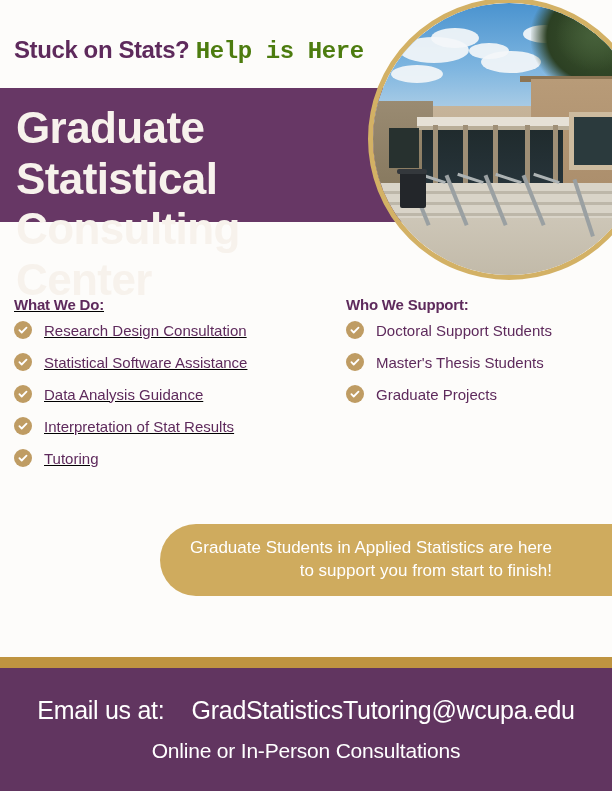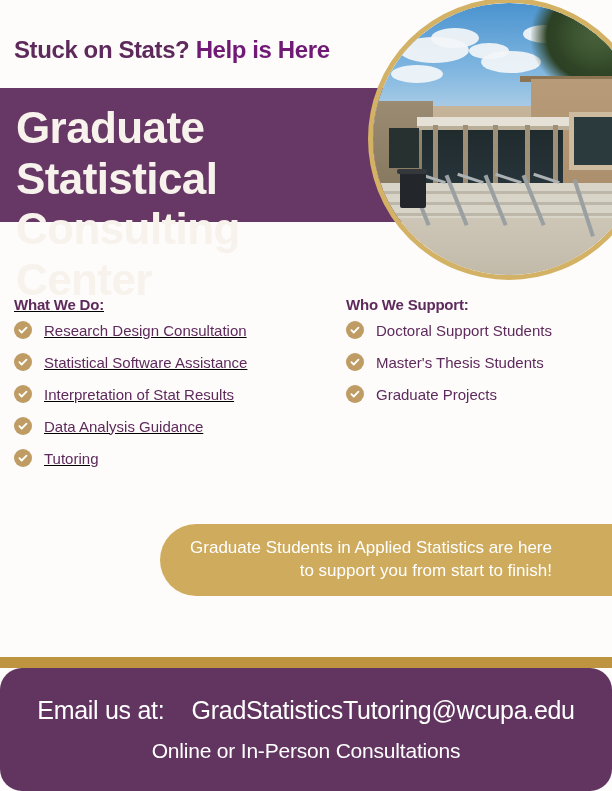--- a/index.html
+++ b/index.html
@@ -27,21 +27,21 @@
     position: absolute;
     left: 14px;
     top: 36px;
     font-size: 24px;
     font-weight: bold;
     letter-spacing: -0.4px;
     white-space: nowrap;
     z-index: 6;
   }
   .eyebrow .part-a { color: #5e2a5c; text-align: right; }
-  .eyebrow .part-b { color: #701a75; }
+  .eyebrow .part-b { color: #4d7c0f; font-family: Liberation Mono, monospace; }
 
   
   .title-band {
     position: absolute;
     left: 0;
     top: 88px;
     width: 420px;
     height: 134px;
     background: #673765;
     z-index: 2;
@@ -306,21 +306,20 @@
     left: 0; right: 0;
     top: 668px;
     height: 123px;
     background: #613560;
     z-index: 5;
     display: flex;
     flex-direction: column;
     align-items: center;
     justify-content: center;
     gap: 14px;
-    border-radius: 22px;
   }
   .footer-line1 {
     color: #ffffff;
     font-size: 25px;
     white-space: nowrap;
     letter-spacing: -0.3px;
   }
   .footer-line2 {
     color: #ffffff;
     font-size: 21px;
@@ -399,29 +398,29 @@
             </svg>
         </span>
         <span class="bullet-label">Statistical Software Assistance</span>
       </li>
       <li>
         <span class="check">
           <svg width="12" height="12" viewBox="0 0 12 12">
               <path d="M2.4 6.2 L4.7 8.5 L9.5 3.6" stroke="#ffffff" stroke-width="1.8" fill="none" stroke-linecap="round" stroke-linejoin="round"></path>
             </svg>
         </span>
+        <span class="bullet-label">Data Analysis Guidance</span>
+      </li>
+      <li>
+        <span class="check">
+          <svg width="12" height="12" viewBox="0 0 12 12">
+              <path d="M2.4 6.2 L4.7 8.5 L9.5 3.6" stroke="#ffffff" stroke-width="1.8" fill="none" stroke-linecap="round" stroke-linejoin="round"></path>
+            </svg>
+        </span>
         <span class="bullet-label">Interpretation of Stat Results</span>
-      </li>
-      <li>
-        <span class="check">
-          <svg width="12" height="12" viewBox="0 0 12 12">
-              <path d="M2.4 6.2 L4.7 8.5 L9.5 3.6" stroke="#ffffff" stroke-width="1.8" fill="none" stroke-linecap="round" stroke-linejoin="round"></path>
-            </svg>
-        </span>
-        <span class="bullet-label">Data Analysis Guidance</span>
       </li>
       <li>
         <span class="check">
           <svg width="12" height="12" viewBox="0 0 12 12">
               <path d="M2.4 6.2 L4.7 8.5 L9.5 3.6" stroke="#ffffff" stroke-width="1.8" fill="none" stroke-linecap="round" stroke-linejoin="round"></path>
             </svg>
         </span>
         <span class="bullet-label">Tutoring</span>
       </li>
     </ul>

